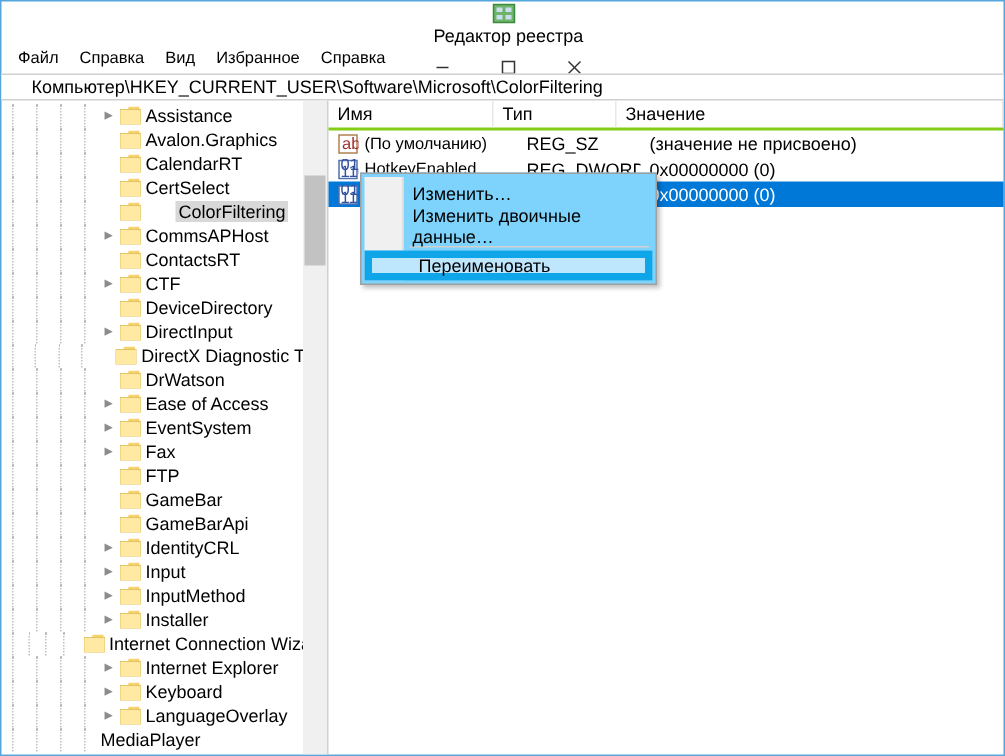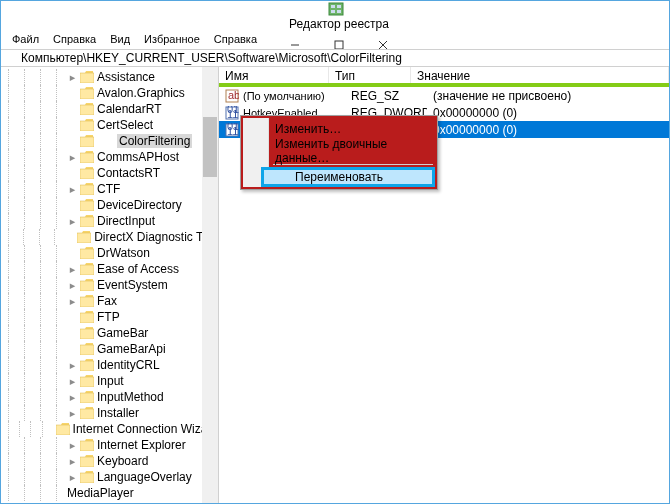--- a/index.html
+++ b/index.html
@@ -20,39 +20,39 @@
   .tree-thumb { position: absolute; right: 1px; top: 50px; width: 14px; height: 60px; background: #c2c2c2; border-radius: 0; }
   .tree { padding-top: 2px; }
   .tree-item { display: flex; align-items: center; height: 16px; padding-left: 2px; white-space: nowrap; }
   .expander { width: 11px; text-align: center; color: #8c8c8c; font-size: 11px; line-height: 11px; user-select: none; margin-right: 1px; }
   .expander.none { visibility: hidden; }
   .indent-guide { display: inline-block; width: 11px; height: 16px; border-left: 1px dotted #c0c0c0; margin-left: 5px; }
   .folder-icon { width: 14px; height: 12px; margin: 0 3px 0 1px; flex-shrink: 0; }
   .tree-label { font-size: 12px; }
   .tree-item.selected .tree-label { background: #d8d8d8; padding: 0 2px; margin-left: 20px; }
   .list-pane { flex: 1; position: relative; }
-  .list-header { height: 20px; display: flex; border-bottom: 4px solid #84cc16; }
+  .list-header { height: 20px; display: flex; border-bottom: 2px solid #84cc16; }
   .list-header .col { padding: 2px 6px; font-size: 12px; border-right: 1px solid #e8e8e8; }
   .col-name { width: 110px; }
   .col-type { width: 82px; }
   .col-val { flex: 1; }
   .list-rows { }
   .list-row { height: 17px; display: flex; align-items: center; }
   .cell { padding: 0 6px; font-size: 12px; overflow: hidden; white-space: nowrap; }
   .cell.name { width: 110px; display: flex; align-items: center; }
   .cell.type { width: 82px; margin-left: 16px; }
   .cell.val { flex: 1; }
   .val-icon { width: 14px; height: 14px; margin-right: 4px; flex-shrink: 0; }
   .list-row.selected { background: #0078d7; color: #fff; }
   .list-row.selected .cell.name { color: #fff; }
-  .context-menu { position: absolute; background: #b91c1c; border: 1px solid #a0a0a0; box-shadow: 2px 2px 3px rgba(0,0,0,0.25); padding: 2px; z-index: 10; left: 240px; top: 115px; width: 198px; }
+  .context-menu { position: absolute; background: #7dd3fc; border: 1px solid #a0a0a0; box-shadow: 2px 2px 3px rgba(0,0,0,0.25); padding: 2px; z-index: 10; left: 240px; top: 115px; width: 198px; }
   .cm-gutter { position: absolute; left: 2px; top: 2px; bottom: 2px; width: 26px; background: #f0f0f0; border-right: 1px solid #e0e0e0; }
   .cm-items { position: relative; }
   .cm-item { height: 22px; display: flex; align-items: center; padding-left: 32px; font-size: 12px; }
-  .cm-item.highlight { background: #bee6fd; border: 3px solid #0ea5e9; padding-left: 31px; height: 20px; margin-left: 18px; }
+  .cm-item.highlight { background: #bee6fd; border: 5px solid #0ea5e9; padding-left: 31px; height: 20px; }
   .cm-sep { margin: 2px 2px 2px 30px; border-top: 1px solid #d0d0d0; }
 </style>
 </head>
 <body>
 
 <div class="window">
 
   <div class="titlebar">
     <span class="icon">
       <svg viewBox="0 0 16 16" width="16" height="16">

